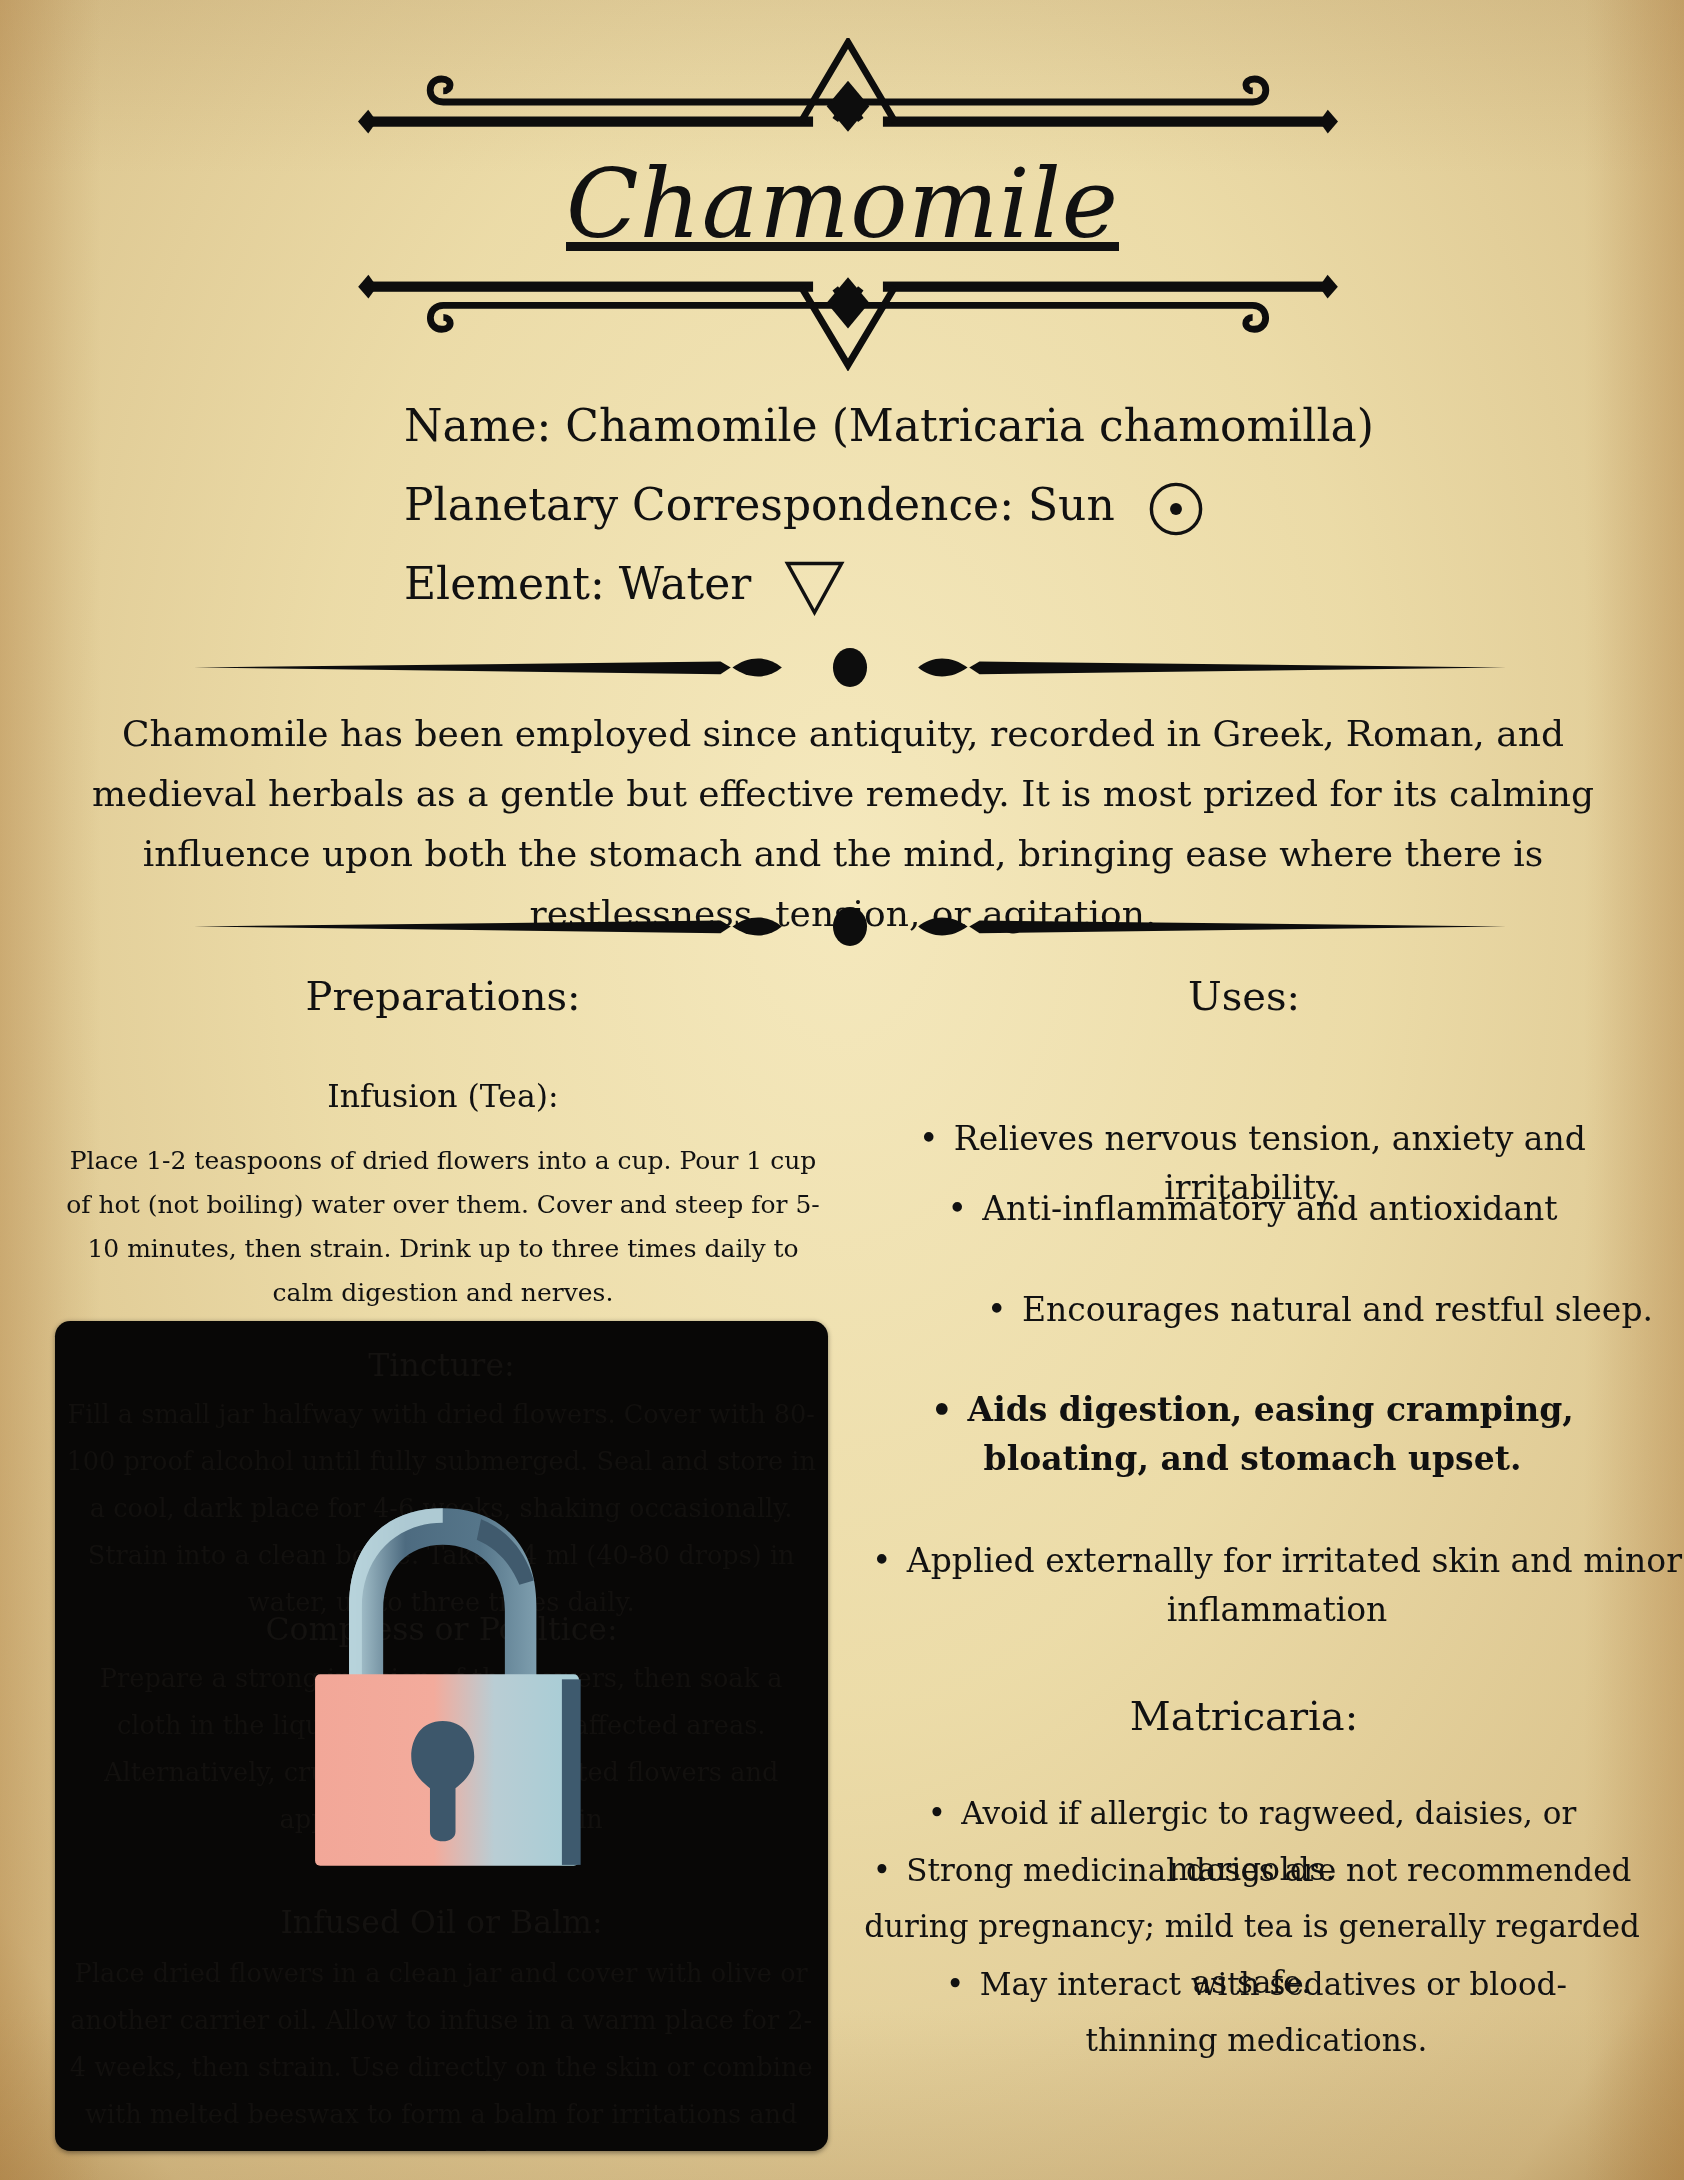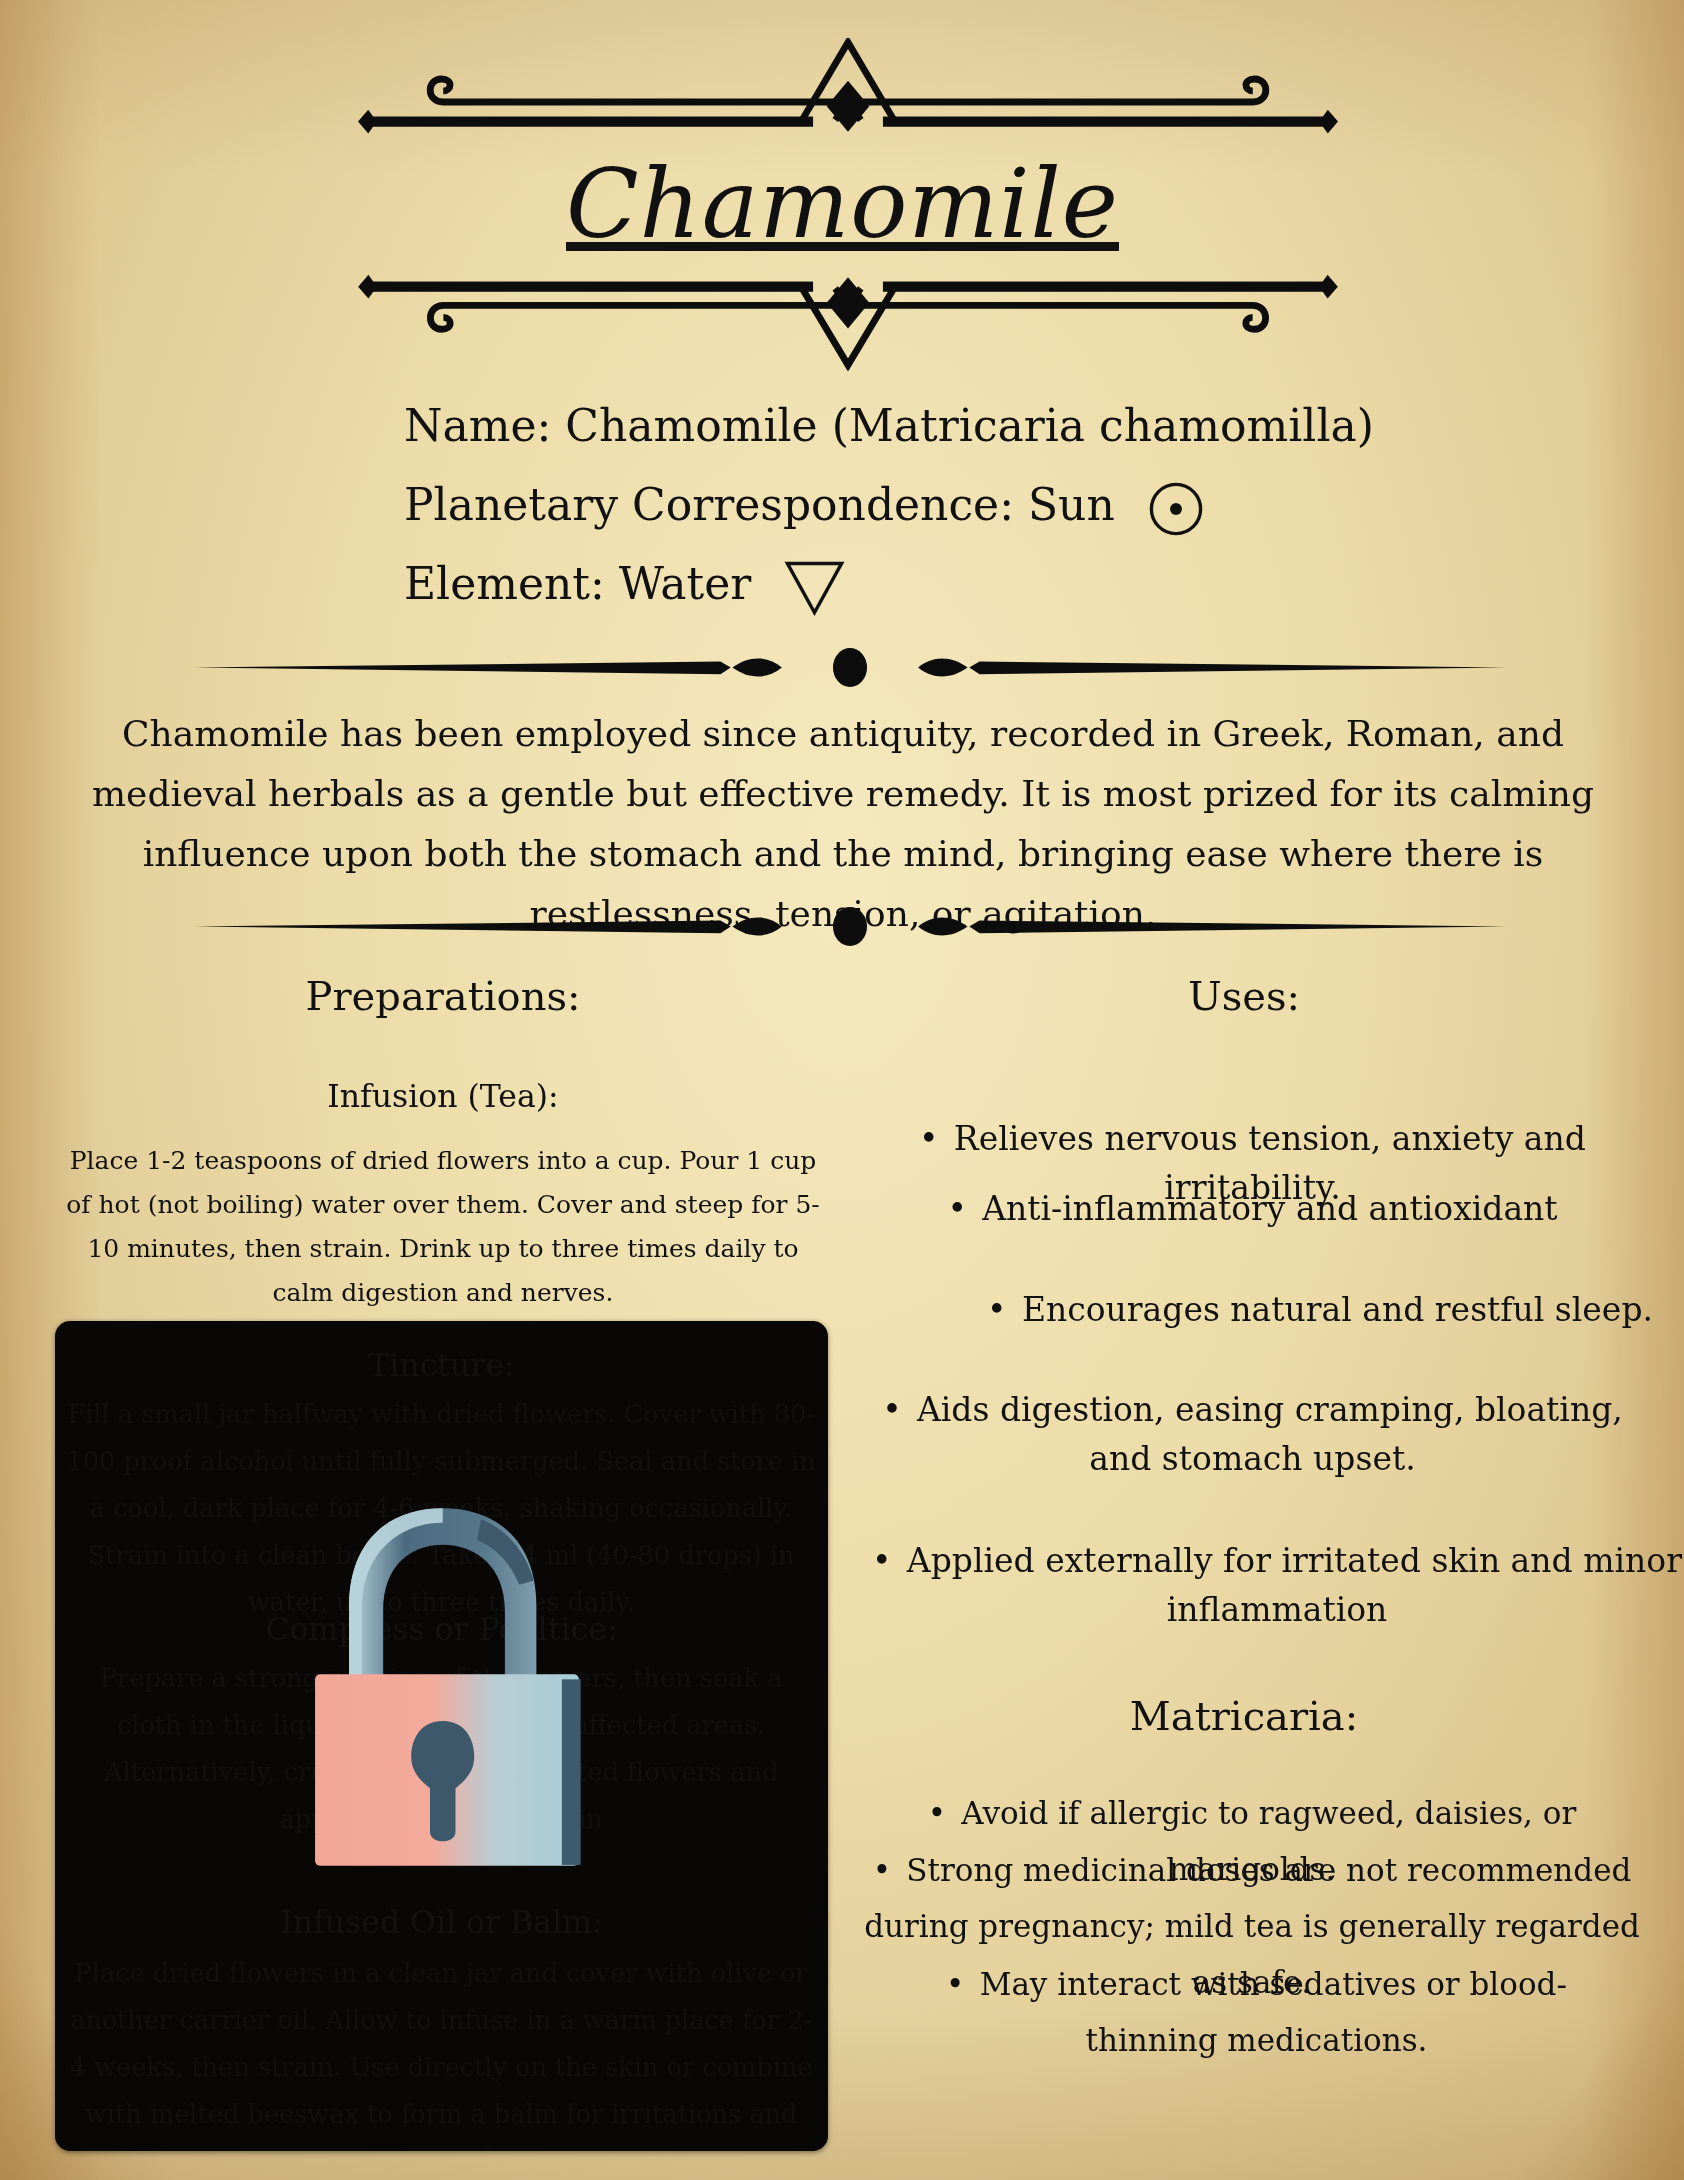--- a/index.html
+++ b/index.html
@@ -67,21 +67,21 @@
   .hidden-body { position: absolute; left: 10.2px; width: 752px; text-align: center; font-size: 25.6px; line-height: 47px; color: #12100e; }
   #lock-icon { position: absolute; left: 247px; top: 183px; width: 290px; height: 366px; }
 
   
   .use-item { font-size: 33px; line-height: 49px; text-align: center; }
   .bullet::before { content: "\2022"; margin-right: 15.3px; }
 
   #uses-1 { left: 852px; width: 801px; top: 1084px; margin-top: 30px; }
   #uses-2 { left: 852px; width: 801px; top: 1184px; }
   #uses-3 { left: 852px; width: 801px; top: 1285px; text-align: right; }
-  #uses-4 { left: 869px; width: 767px; top: 1385px; }
+  #uses-4 { left: 869px; width: 767px; top: 1385px; font-weight: bold; }
   #uses-5 { left: 869px; width: 767px: top: 1536px; }
 
   #precautions-heading { left: 852px; width: 784px; top: 1691px; }
   .prec-item { font-size: 31px; line-height: 56px; text-align: center; }
 </style>
 </head>
 <body>
 
 <div class="paper-shade"></div>
 

